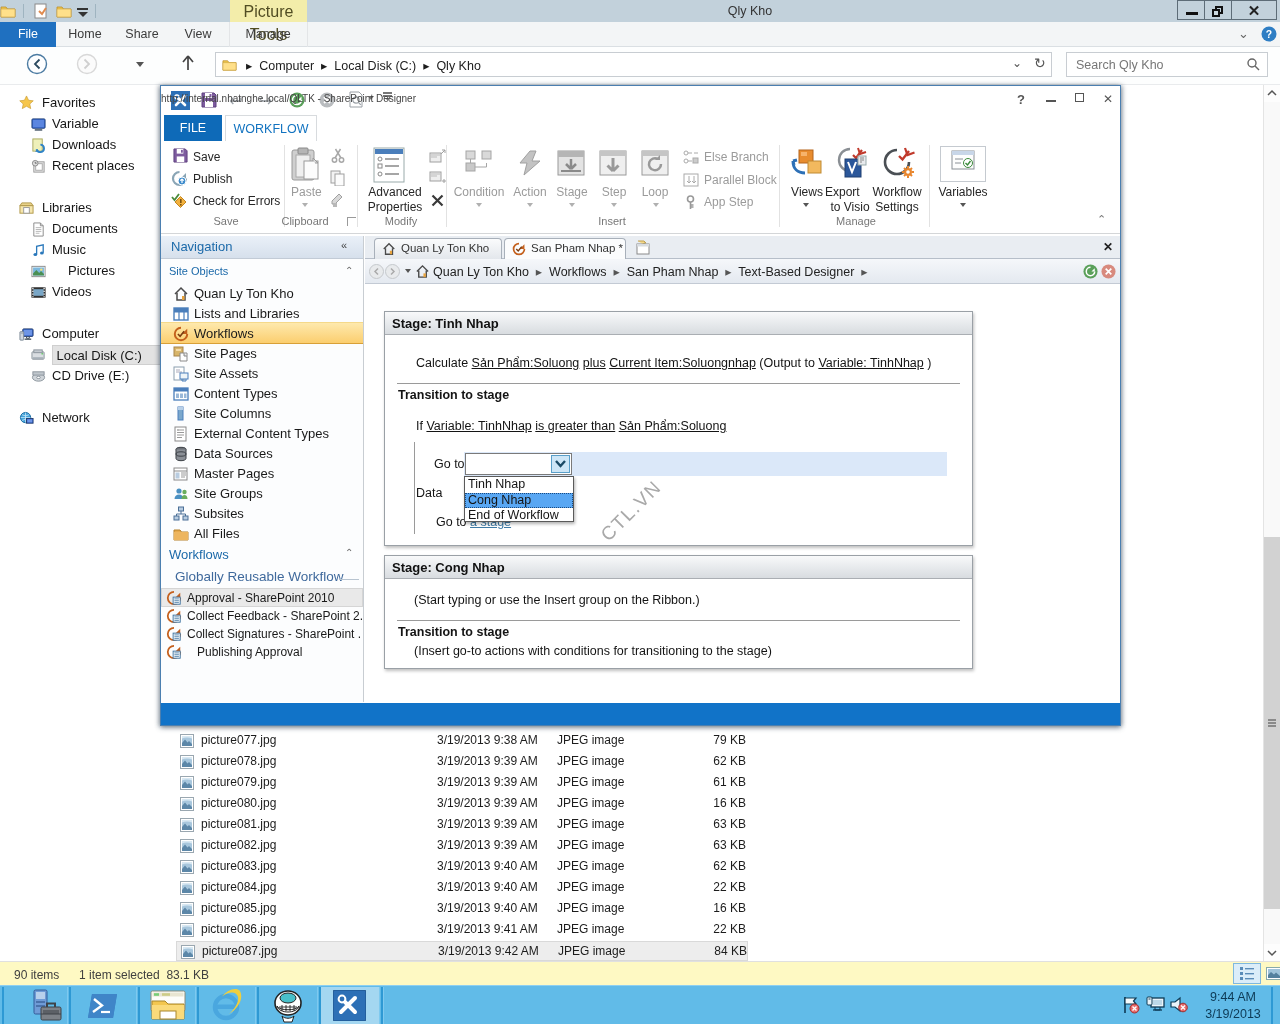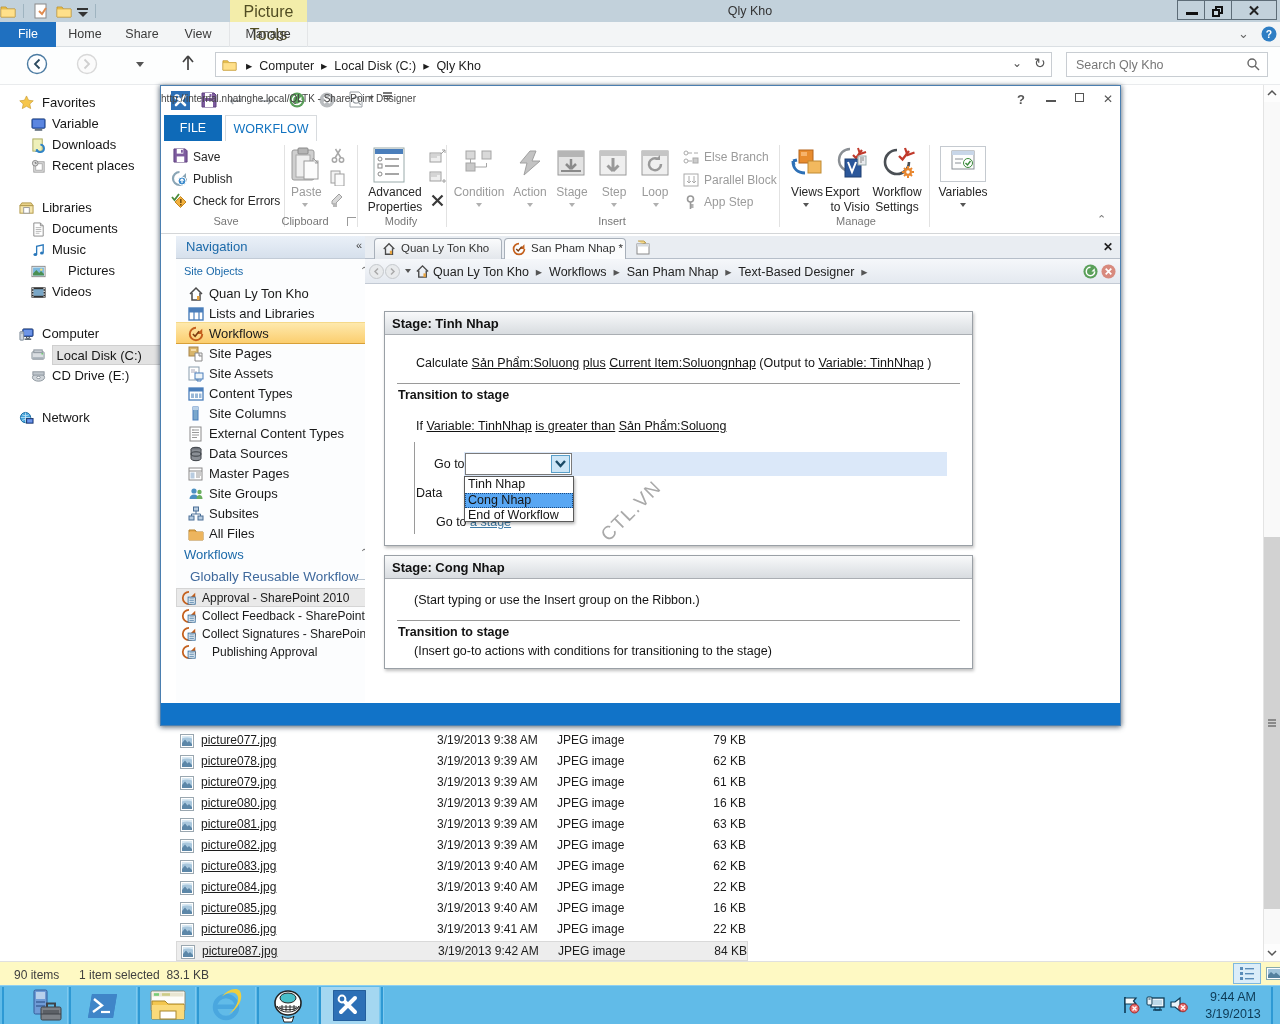--- a/index.html
+++ b/index.html
@@ -20,21 +20,21 @@
 
 
 #leftnav { position:absolute; left:0; top:85px; width:170px; height:877px; background:#fff; }
 .navitem { position:absolute; height:20px; line-height:20px; font-size:13px; color:#161616; white-space:nowrap; }
 .navico { position:absolute; width:15px; height:15px; }
 
 
 #filelist { position:absolute; left:170px; top:727px; width:930px; height:235px; background:#fff; font-size:12px; }
 .frow { position:absolute; left:6px; width:572px; height:20px; }
 .frow .ic { position:absolute; left:4px; top:3px; width:14px; height:14px; }
-.frow .nm { position:absolute; left:25px; top:2px; color:#1c1c1c;text-decoration:underline; }
+.frow .nm { position:absolute; left:25px; top:2px; color:#1c1c1c; }
 .frow .dt { position:absolute; left:261px; top:2px; color:#1c1c1c; }
 .frow .ty { position:absolute; left:381px; top:2px; color:#1c1c1c; }
 .frow .sz { position:absolute; left:480px; top:2px; width:90px; text-align:right; color:#1c1c1c; }
 .frow.sel { background:#ededed; border:1px solid #d9d9d9; }
 
 #statusbar { position:absolute; left:0; top:961px; width:1280px; height:24px; background:#fef9c3; border-top:1px solid #e0e0e0; color:#404040; }
 #scrollv { position:absolute; left:1263px; top:85px; width:17px; height:876px; background:#f9f9f9; border-left:1px solid #e4e4e4; }
 
 
 #taskbar { position:absolute; left:0; top:985px; width:1280px; height:39px; background:#61bbe8; border-top:1px solid #8ed0f2; }
@@ -46,21 +46,21 @@
 #spdtitle { position:absolute; left:0; top:0; width:959px; height:29px; background:#fff; }
 #spdtabs { position:absolute; left:0; top:29px; width:959px; height:26px; background:#fff; }
 #spdfile { position:absolute; left:3px; top:0; width:58px; height:26px; background:#0e6ab8; color:#fff; font-size:12.5px; text-align:center; line-height:26px; }
 #spdwf { position:absolute; left:64px; top:0; width:92px; height:26px; background:#fff; border:1px solid #d8dbde; border-bottom:none; color:#1273c0; font-size:12.5px; text-align:center; line-height:26px; }
 #spdribbon { position:absolute; left:0; top:55px; width:959px; height:93px; background:#fff; border-bottom:1px solid #d4d6d8; }
 .rgl { position:absolute; top:74px; height:14px; color:#777; font-size:11px; text-align:center; }
 .rsep { position:absolute; top:4px; width:1px; height:82px; background:#e2e2e2; }
 .rtxt { font-size:12px; color:#262626; }
 .rgray { color:#9b9b9b; }
 
-#spdnav { position:absolute; left:0; top:150px; width:203px; height:466px; background:#fcfdfe; border-right:1px solid #c8cdd2;margin-left:15px; }
+#spdnav { position:absolute; left:0; top:150px; width:203px; height:466px; background:#fcfdfe; border-right:1px solid #c8cdd2; }
 #spdnavhdr { position:absolute; left:0; top:0; width:202px; height:23px; background:linear-gradient(#eaf0f8,#d6e0ec); border-bottom:1px solid #c2cbd6; color:#1b69a9; font-size:13px; }
 .sitem { position:absolute; left:0; width:201px; height:20px; line-height:20px; font-size:13px; color:#1a1a1a; white-space:nowrap; overflow:hidden; }
 .sitem .txt { position:absolute; left:33px; top:0; }
 .sico { position:absolute; left:12px; top:2px; width:16px; height:16px; }
 
 #spdmain { position:absolute; left:204px; top:150px; width:755px; height:466px; background:#fff; }
 #doctabs { position:absolute; left:0; top:0; width:755px; height:23px; background:#e9edf2; border-bottom:1px solid #b6bec9; }
 .dtab { position:absolute; top:2px; height:21px; font-size:12px; color:#333; border:1px solid #a8b0ba; border-bottom:none; border-radius:4px 4px 0 0; }
 #crumb { position:absolute; left:0; top:23px; width:755px; height:25px; background:linear-gradient(#f5f7fa,#e4e9f0); border-bottom:1px solid #c3cad4; font-size:12.5px; color:#222; }
 #canvas { position:absolute; left:0; top:48px; width:755px; height:404px; background:#fff; overflow:visible; }

